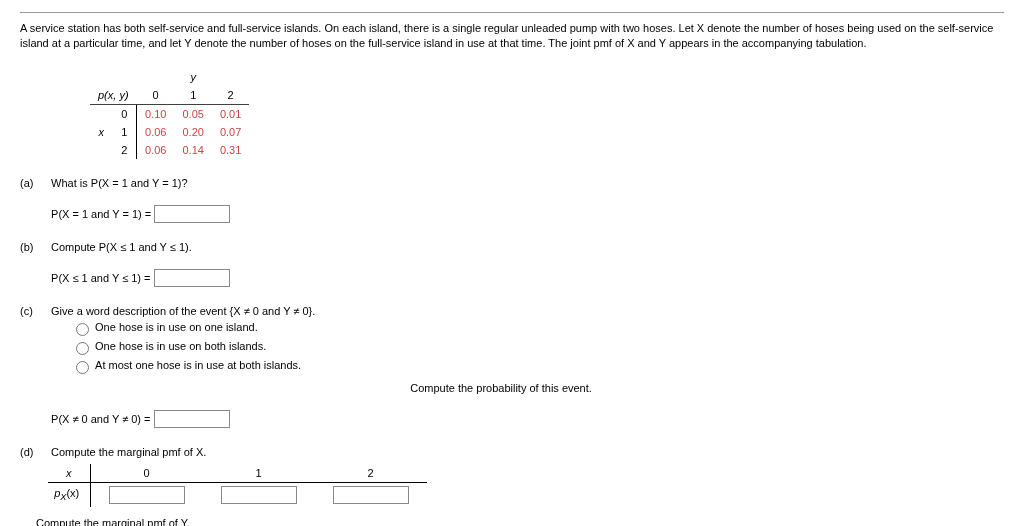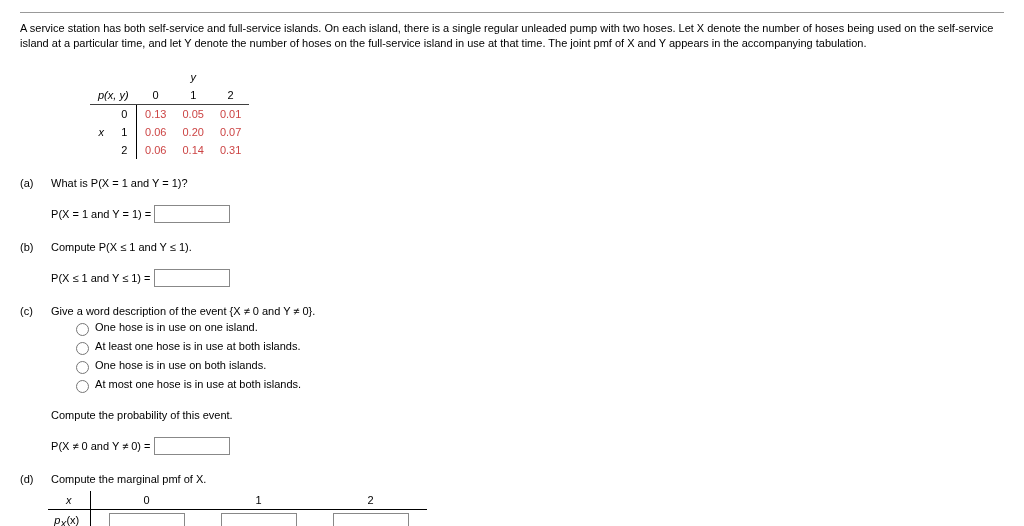--- a/index.html
+++ b/index.html
@@ -97,21 +97,21 @@
   </tr>
   <tr>
     <td class="ital br-bottom" colspan="2">p(x, y)</td>
     <td class="br-bottom">0</td>
     <td class="br-bottom">1</td>
     <td class="br-bottom">2</td>
   </tr>
   <tr>
     <td></td>
     <td class="br-right">0</td>
-    <td class="data">0.13</td>
+    <td class="data">0.10</td>
     <td class="data">0.05</td>
     <td class="data">0.01</td>
   </tr>
   <tr>
     <td class="ital">x</td>
     <td class="br-right">1</td>
     <td class="data">0.06</td>
     <td class="data">0.20</td>
     <td class="data">0.07</td>
   </tr>
@@ -145,24 +145,23 @@
       <input class="ans" style="">
     </div>
   </span>
 </div>
 
 <div class="question">
   <span class="qlabel">(c)</span>
   <span class="qbody">
     <span>Give a word description of the event {X ≠ 0 and Y ≠ 0}.</span>
     <div class="radio-row"><input type="radio" name="c" style=""><span>One hose is in use on one island.</span></div>
-    <div class="radio-row"><input type="radio" name="c" style=""><span>At least one hose is in use at both islands.</span></div>
     <div class="radio-row"><input type="radio" name="c" style=""><span>One hose is in use on both islands.</span></div>
     <div class="radio-row"><input type="radio" name="c" style=""><span>At most one hose is in use at both islands.</span></div>
-    <div class="subline" style="">Compute the probability of this event.</div>
+    <div class="subline" style="margin-top:8px;text-align:center;">Compute the probability of this event.</div>
     <div class="subline">
       <span>P(X ≠ 0 and Y ≠ 0) =</span>
       <input class="ans" style="">
     </div>
   </span>
 </div>
 
 <div class="question">
   <span class="qlabel">(d)</span>
   <span class="qbody">

